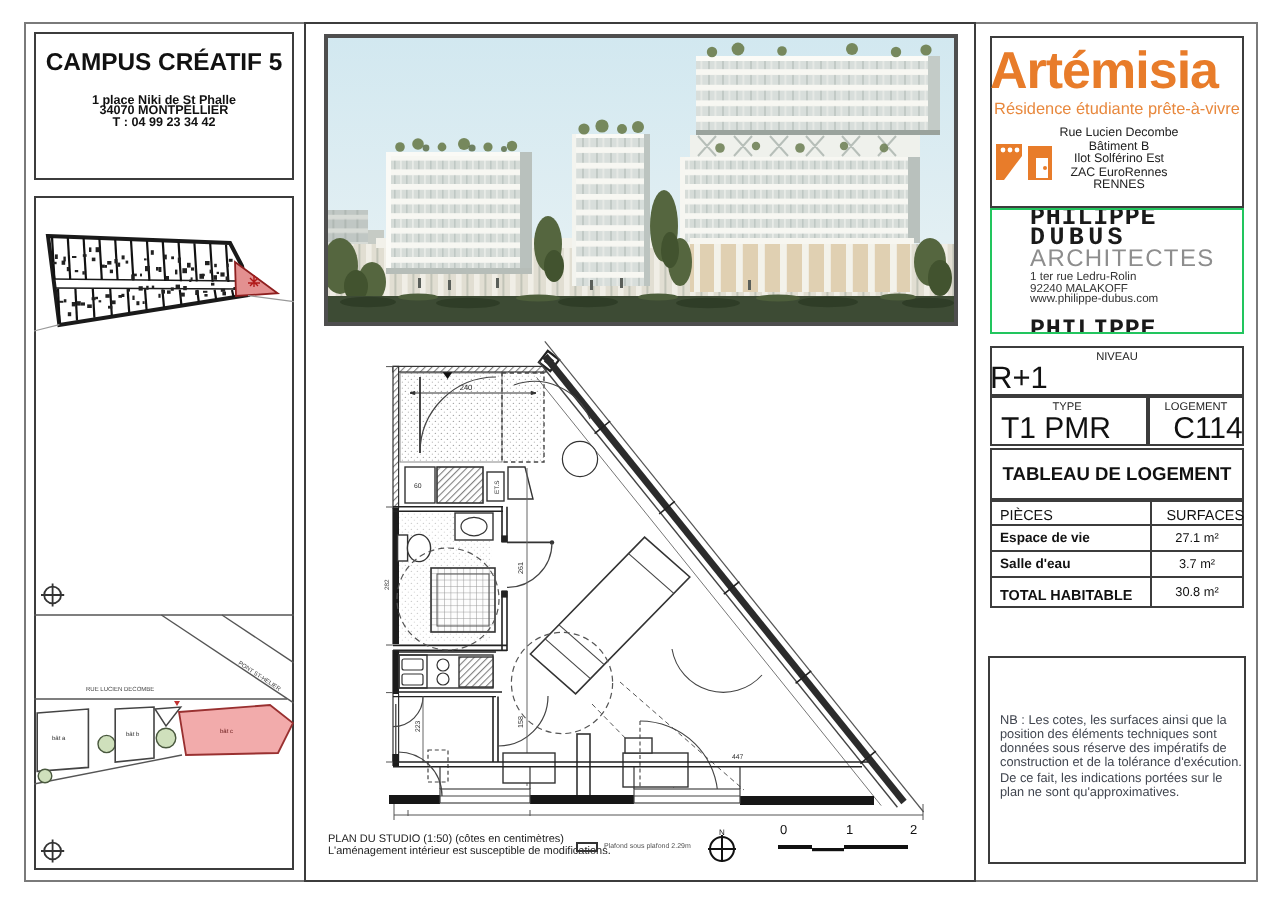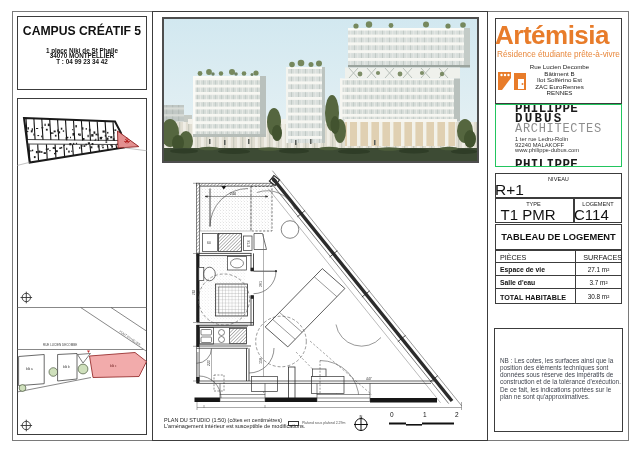--- a/index.html
+++ b/index.html
@@ -382,37 +382,37 @@
       <circle cx="8" cy="4" r="1.2" fill="#fff"></circle>
       <circle cx="11.5" cy="4" r="1.2" fill="#fff"></circle>
 <path d="M21,8 h6 v10 h-6 z" fill="#fff"></path>
       <circle cx="25.5" cy="13" r="1" fill="#e87c2a"></circle>
 </svg></div>
 
 <div class="abs" style="left:495px;top:104px;width:127px;height:63px;border:1px solid #22c55e;overflow:hidden">
 
 <div style="position:absolute;left:19px;top:-3px;font-family:'Liberation Mono',monospace;font-weight:bold;font-size:12.5px;color:#1a1a1a;letter-spacing:0.4px">PHILIPPE</div>
 <div style="position:absolute;left:19px;top:7px;font-family:'Liberation Mono',monospace;font-weight:bold;font-size:12.5px;color:#1a1a1a;letter-spacing:2.2px">DUBUS</div>
-<div style="position:absolute;left:19px;top:17px;font-family:Liberation Mono, monospace;font-size:12px;color:#8d8d8d;letter-spacing:0.7px">ARCHITECTES</div>
+<div style="position:absolute;left:19px;top:17px;font-family:Liberation Sans, sans-serif;font-size:12px;color:#8d8d8d;letter-spacing:0.7px">ARCHITECTES</div>
 
 <div style="position:absolute;left:19px;top:32px;font-size:5.8px;line-height:5.6px;color:#333">1 ter rue Ledru-Rolin<br>92240 MALAKOFF<br>www.philippe-dubus.com</div>
 
 <div style="position:absolute;left:19px;top:53px;font-family:'Liberation Mono',monospace;font-weight:bold;font-size:12.5px;color:#1a1a1a;letter-spacing:0.4px">PHILIPPE</div>
 </div>
 
 <div class="abs" style="left:495px;top:173px;width:127px;height:25px;border:1px solid #3c3c3c"></div>
 <div class="abs" style="left:495px;top:176px;width:127px;text-align:center;font-size:5.6px;color:#222">NIVEAU</div>
 <div class="abs" style="left:495px;top:182px;width:127px;text-align:left;font-size:15.5px;line-height:15px;color:#111">R+1</div>
 
 <div class="abs" style="left:495px;top:198px;width:79px;height:25px;border:1px solid #3c3c3c"></div>
 <div class="abs" style="left:574px;top:198px;width:48px;height:25px;border:1px solid #3c3c3c"></div>
 <div class="abs" style="left:495px;top:201px;width:77px;text-align:center;font-size:5.6px;color:#222">TYPE</div>
 <div class="abs" style="left:495px;top:207px;width:66px;text-align:center;font-size:15px;line-height:15px;color:#111">T1 PMR</div>
 <div class="abs" style="left:574px;top:201px;width:48px;text-align:center;font-size:5.6px;color:#222">LOGEMENT</div>
-<div class="abs" style="left:574px;top:207px;width:60px;font-size:15px;line-height:15px;color:#111">C114</div>
+<div class="abs" style="left:574px;top:207px;width:60px;text-align:center;font-size:15px;line-height:15px;color:#111">C114</div>
 
 <div class="abs" style="left:495px;top:224px;width:127px;height:26px;border:1px solid #3c3c3c"></div>
 <div class="abs" style="left:495px;top:232px;width:127px;text-align:center;font-weight:bold;font-size:9.3px;color:#111">TABLEAU DE LOGEMENT</div>
 
 <div class="abs" style="left:495px;top:250px;width:127px;height:54px;border:1px solid #3c3c3c"></div>
 <div class="abs" style="left:575px;top:250px;width:1px;height:54px;background:#3c3c3c"></div>
 <div class="abs" style="left:495px;top:262px;width:127px;height:1px;background:#3c3c3c"></div>
 <div class="abs" style="left:495px;top:275px;width:127px;height:1px;background:#3c3c3c"></div>
 <div class="abs" style="left:495px;top:288px;width:127px;height:1px;background:#3c3c3c"></div>
 <div class="abs" style="left:500px;top:253px;font-size:7.2px;color:#111">PIÈCES</div>

